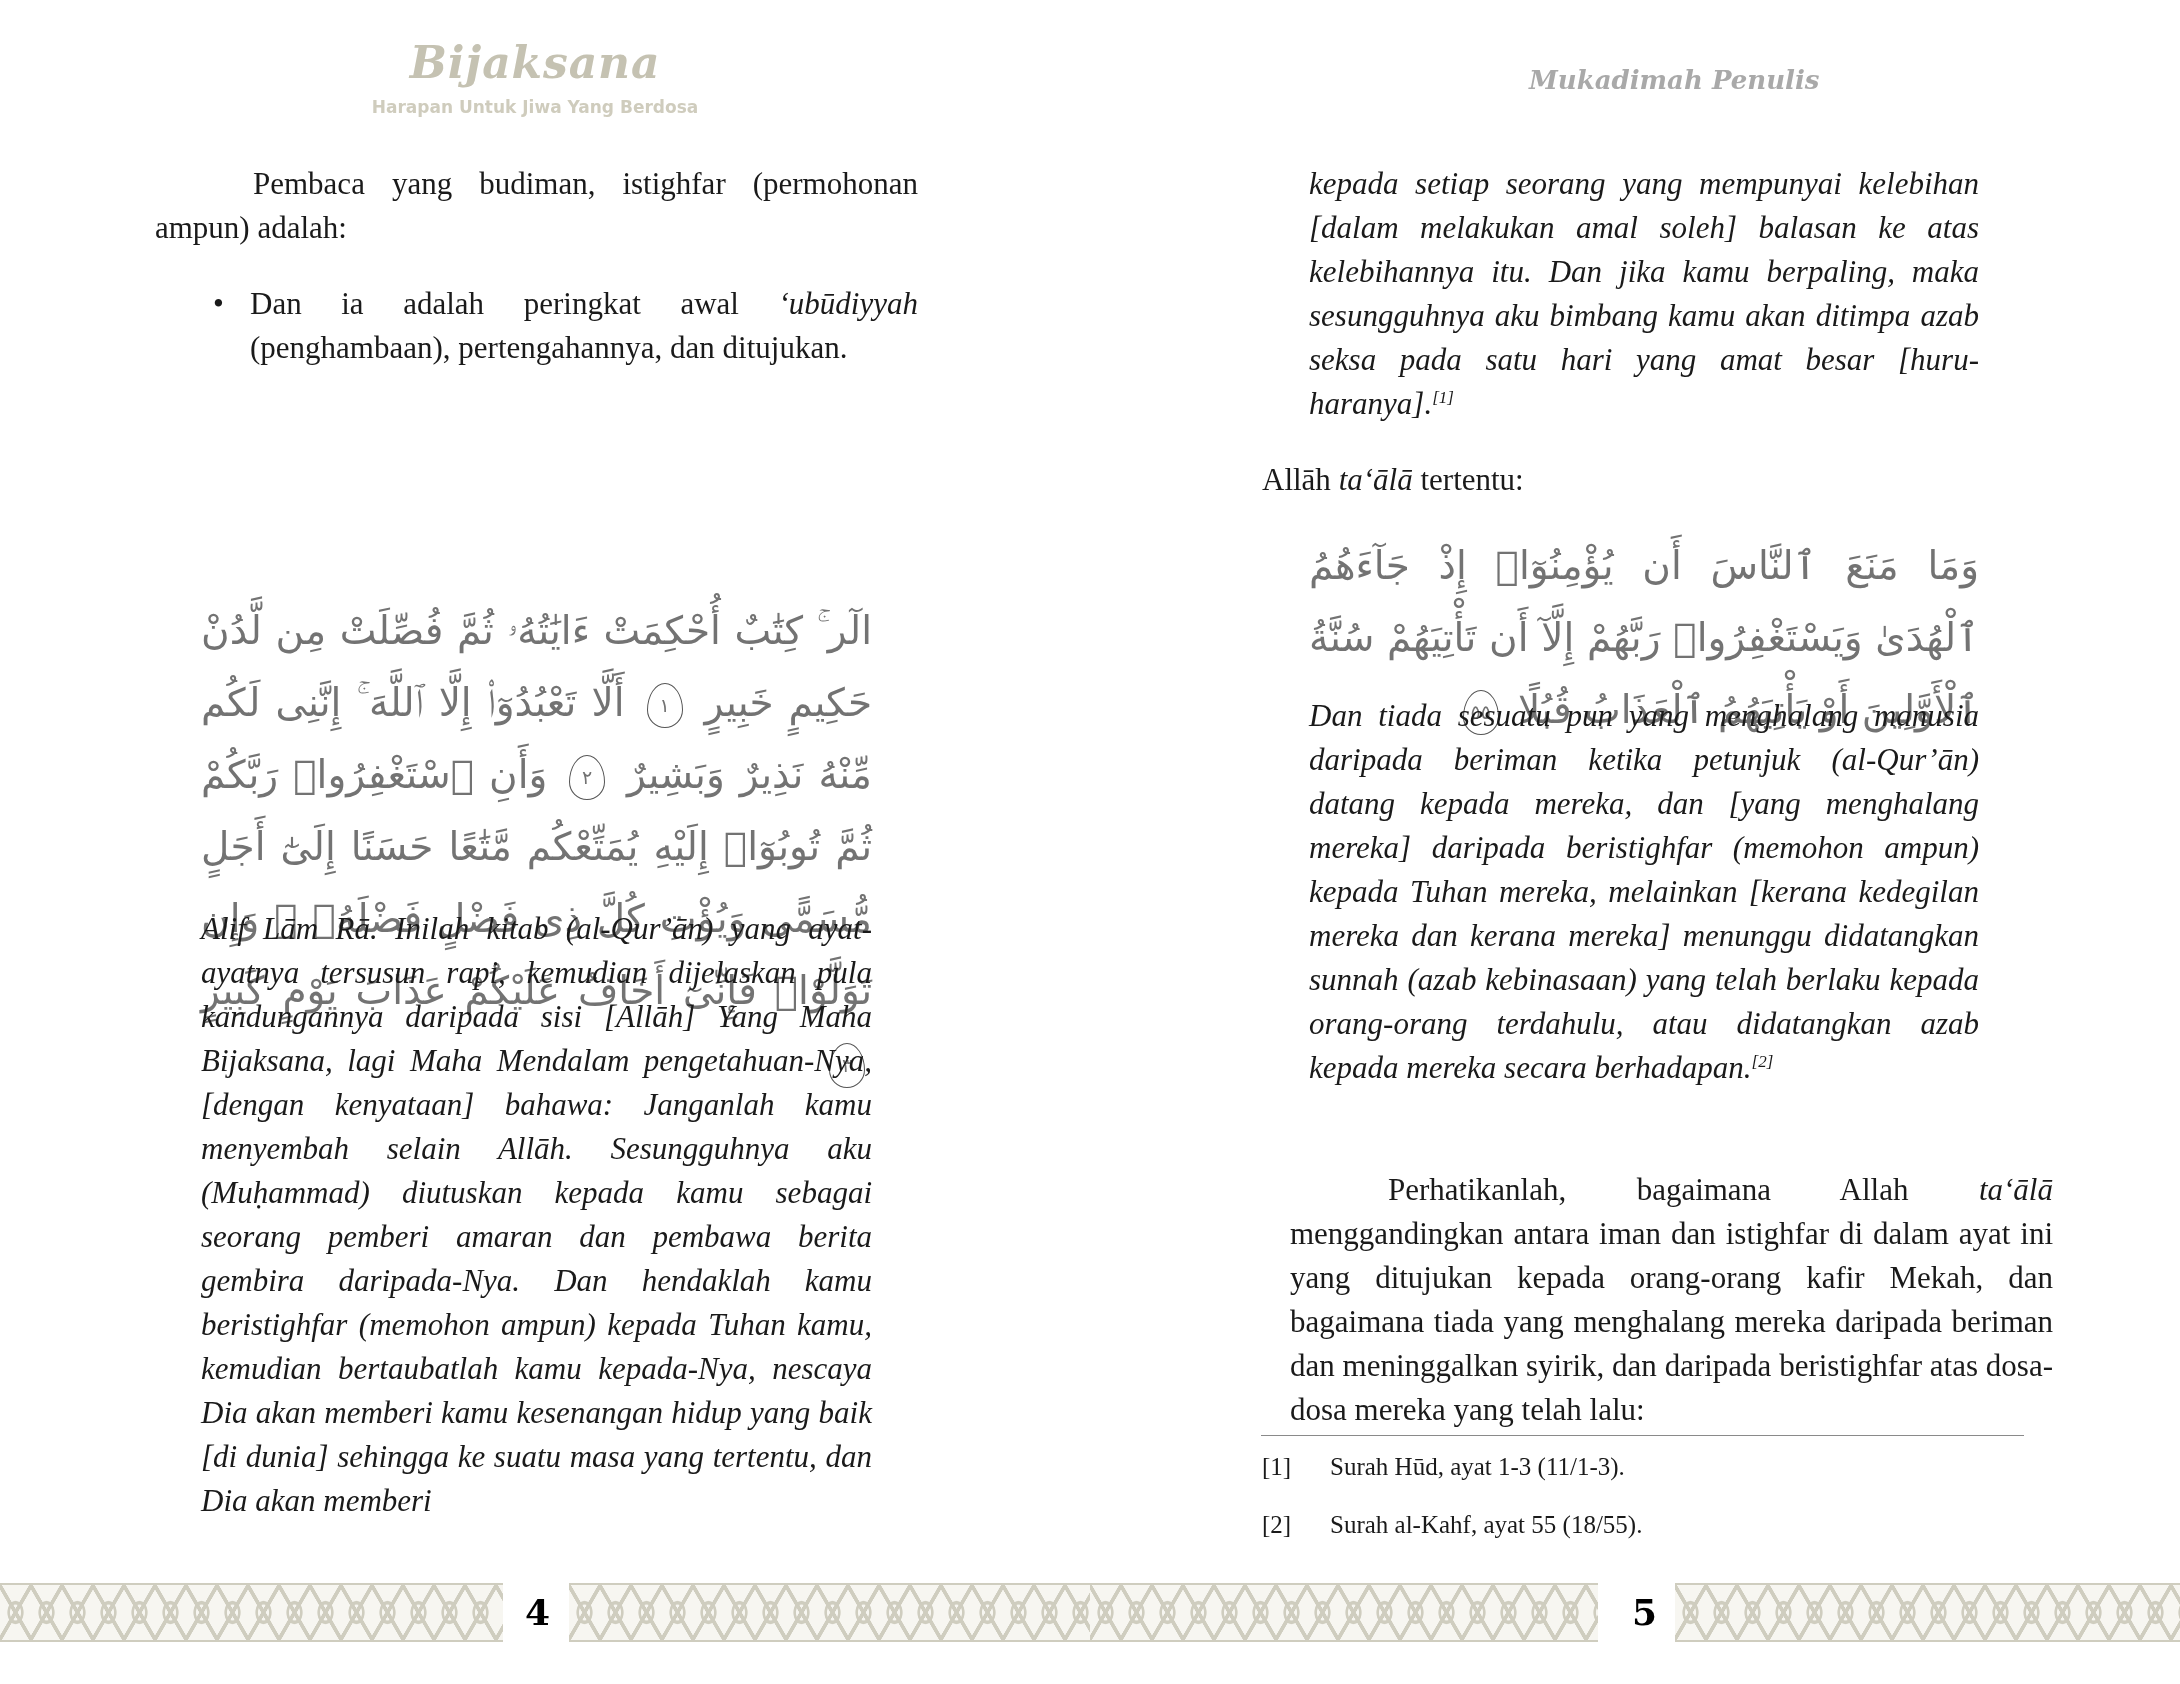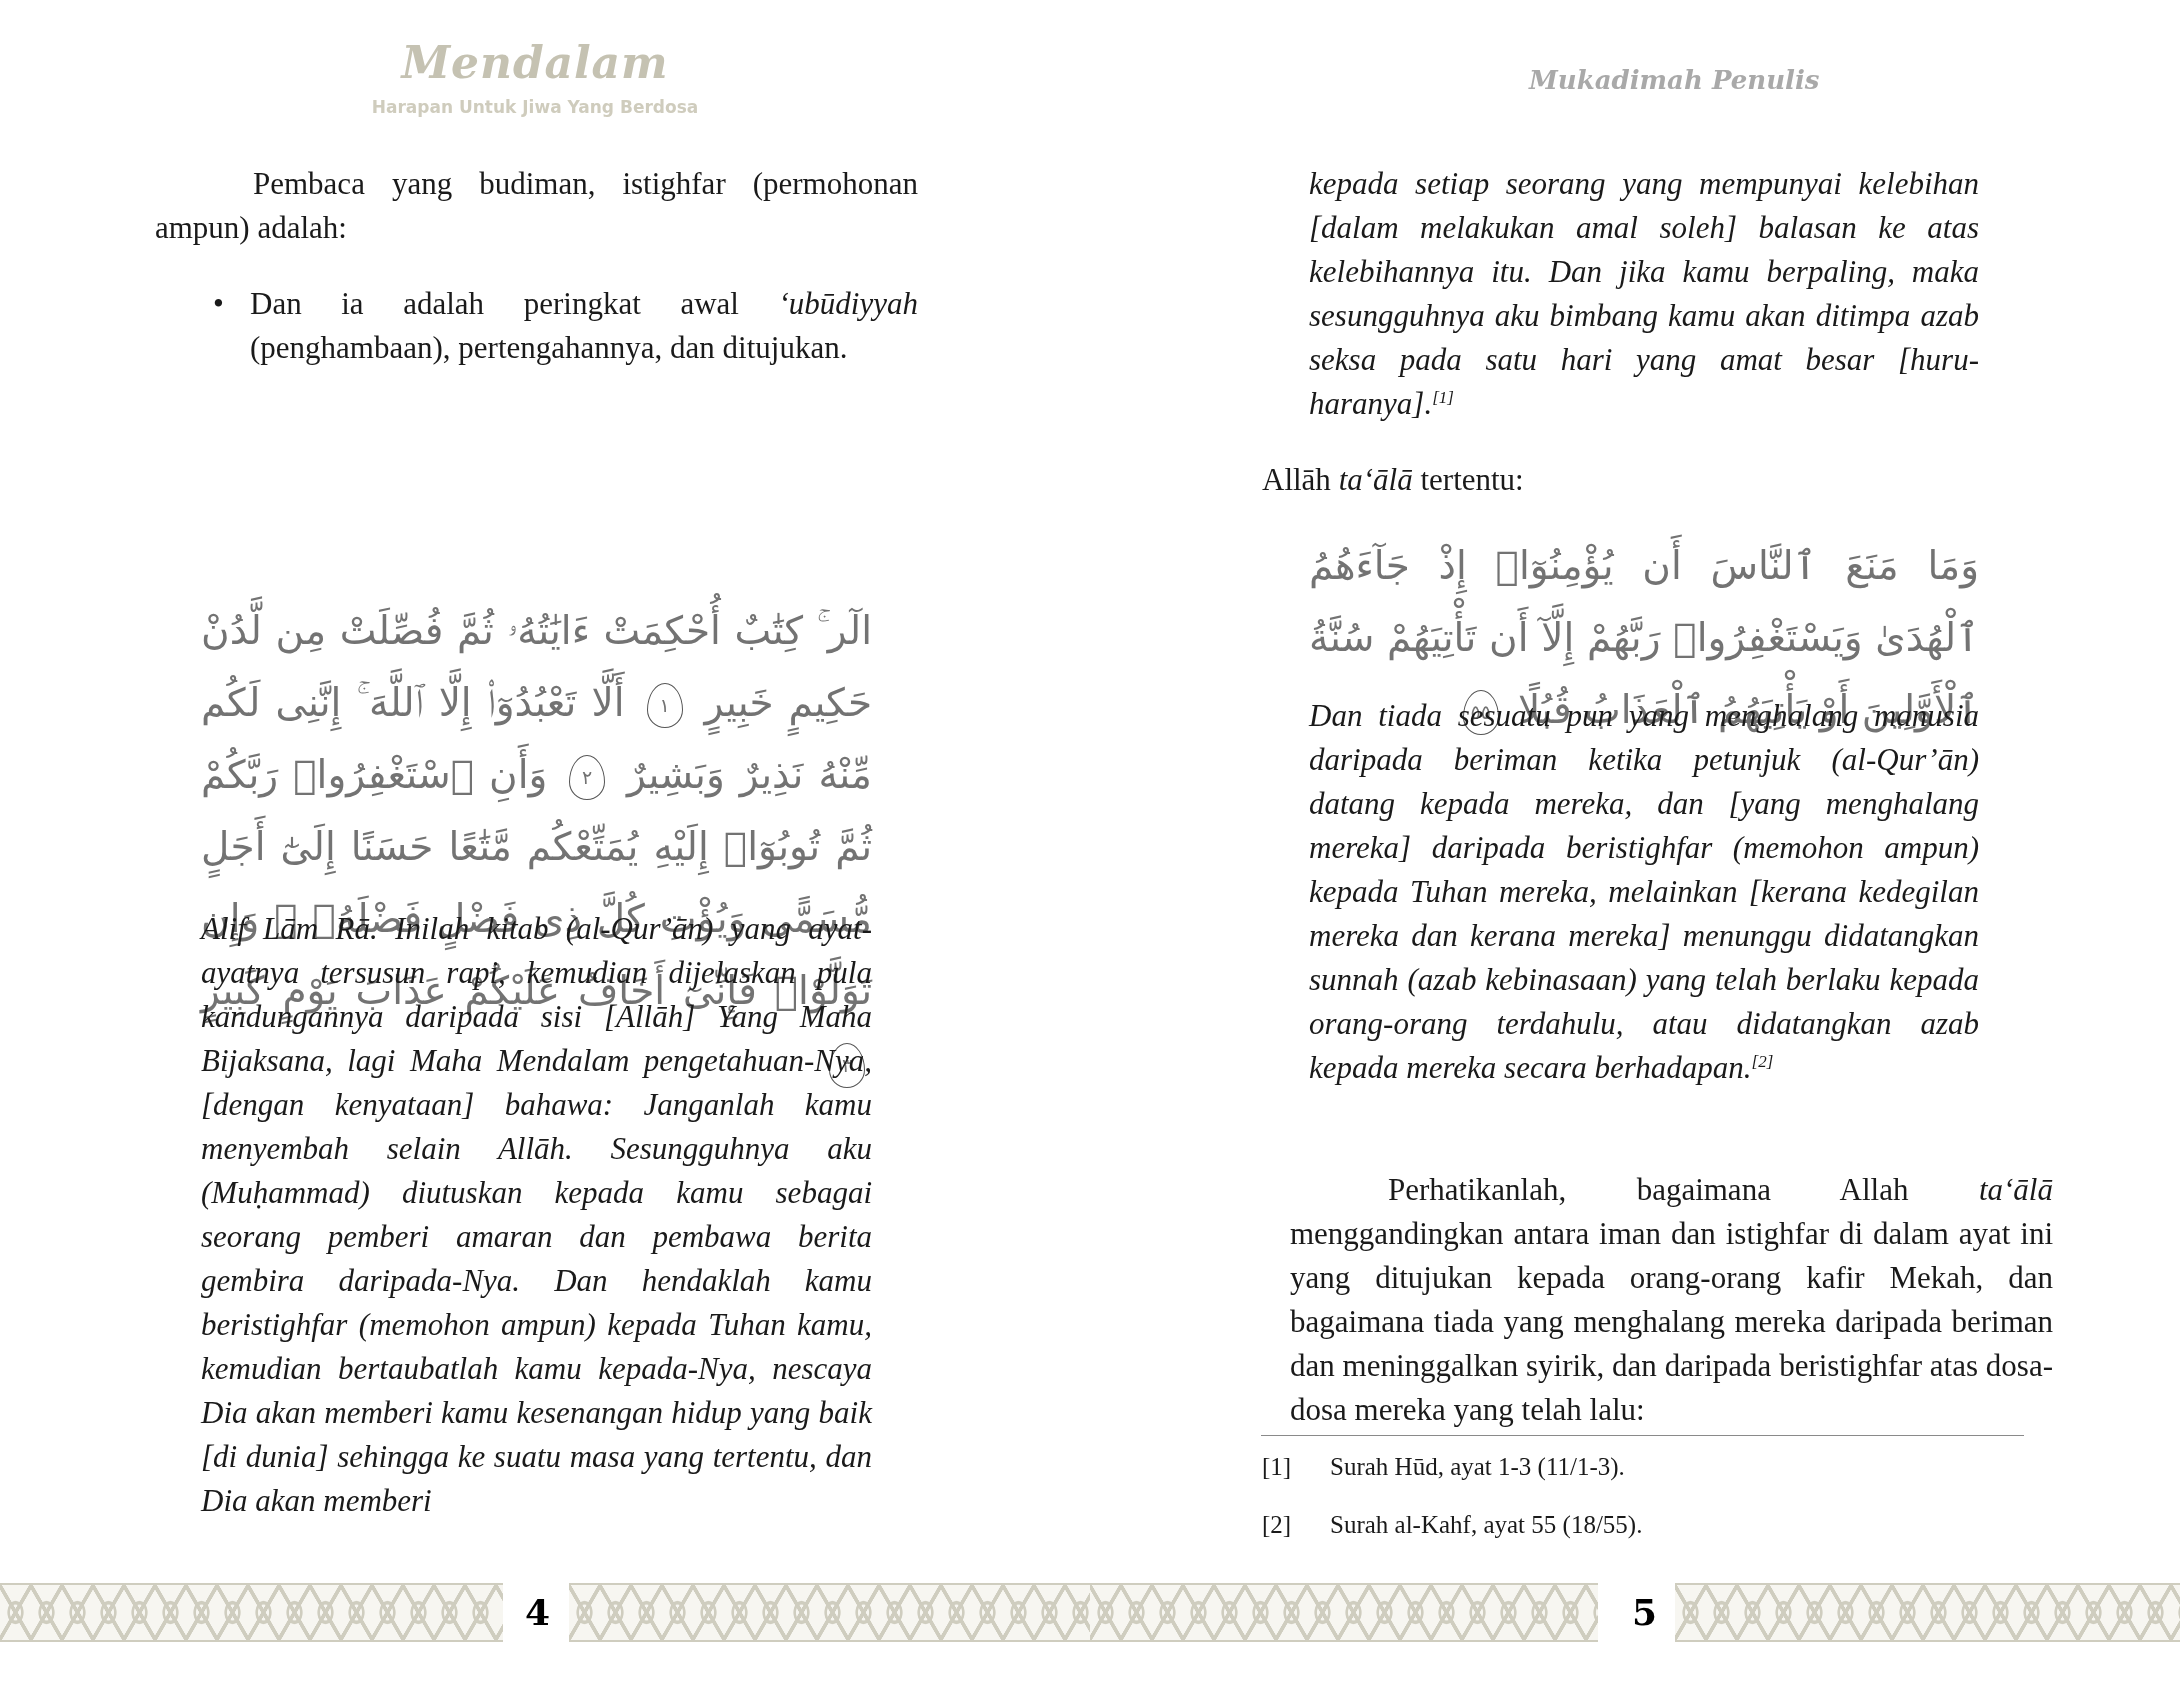--- a/index.html
+++ b/index.html
@@ -37,21 +37,21 @@
       linear-gradient(60deg, transparent 46%, #cfcdbf 47%, #cfcdbf 53%, transparent 54%),
       linear-gradient(-60deg, transparent 46%, #cfcdbf 47%, #cfcdbf 53%, transparent 54%);
     background-size:31px 55px, 31px 55px, 31px 55px;
   }
   .page-num { position:absolute; top:1591px; font-size:36px; font-weight:bold; font-family:"DejaVu Serif", serif; color:#000; }
 </style>
 </head>
 <body>
 
 <div class="page" id="page-left">
-  <div class="hdr-title hdr-left-title">Mendalam</div>
+  <div class="hdr-title hdr-left-title">Bijaksana</div>
   <div class="hdr-left-sub">Harapan Untuk Jiwa Yang Berdosa</div>
 
   <div class="text" style="left:155px; top:162px; width:763px;">
     <p class="indent">Pembaca yang budiman, istighfar (permohonan ampun) adalah:</p>
     <ul class="bullets" style="margin-top:32px;">
       <li><span>Dan ia adalah peringkat awal </span><span class="ital">‘ubūdiyyah</span><span> (penghambaan), pertengahannya, dan ditujukan.</span></li>
     </ul>
   </div>
 
   <div class="arabic" style="left:201px; top:595px; width:671px;">

